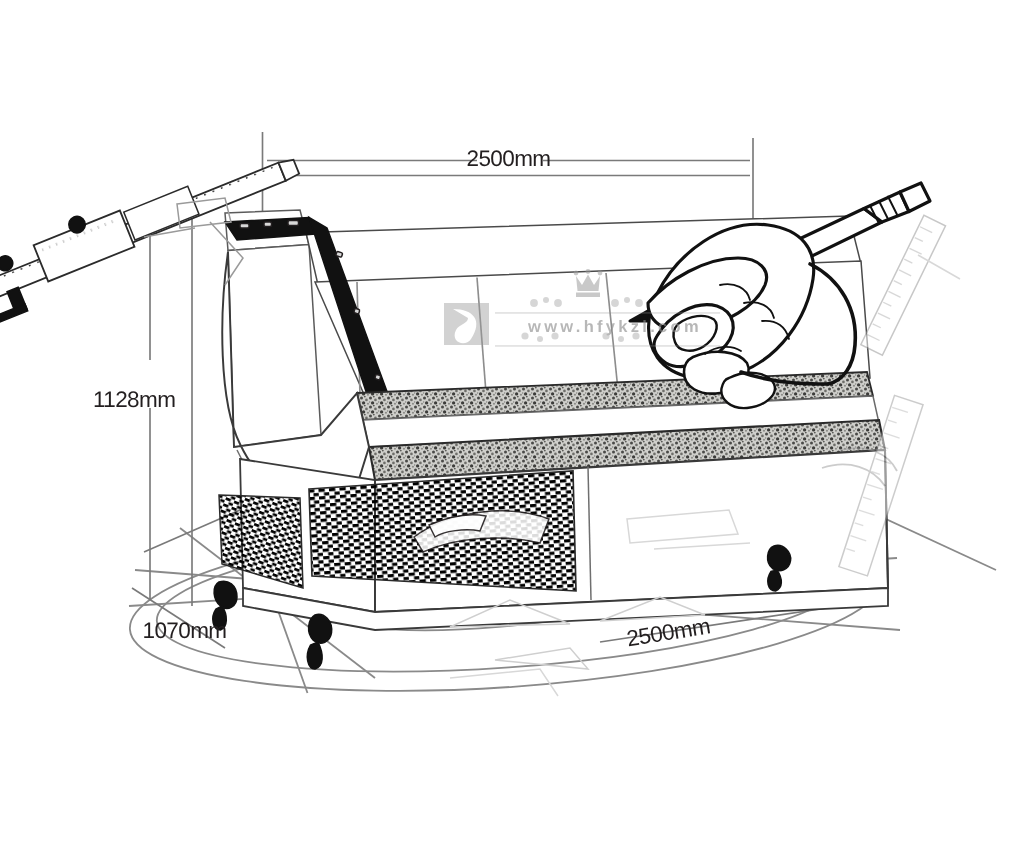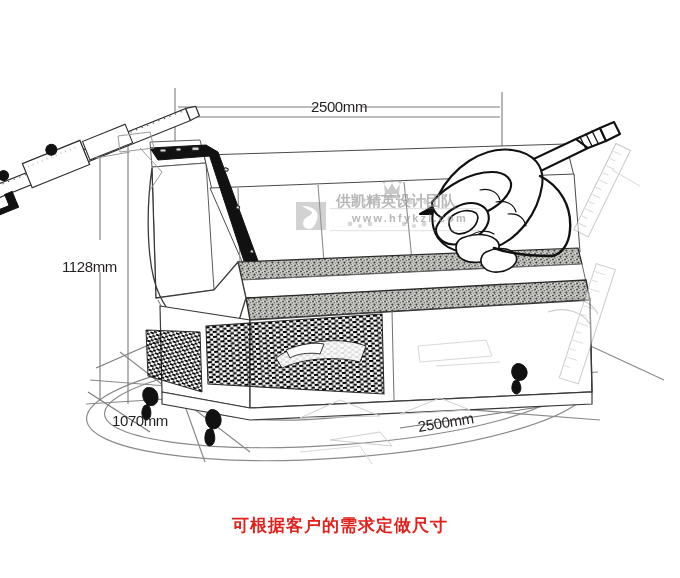--- a/index.html
+++ b/index.html
@@ -18,21 +18,21 @@
     color:#231f20;
     font-family:"Liberation Sans", sans-serif;
     font-size:15px;
     letter-spacing:-0.4px;
     white-space:nowrap;
     user-select:none;
   }
 
   #dim-top-label{left:339px;top:106px;transform:translate(-50%,-50%);}
   #dim-left-label{left:62px;top:258px;text-align:center;}
-  #dim-depth-label{left:112px;top:412px;}
+  #dim-depth-label{left:95px;top:412px;}
   #dim-bottom-label{left:418px;top:418px;transform:rotate(-9deg);transform-origin:left center;}
 
   #caption{
     position:absolute;
     left:0;right:0;
     top:514px;
     text-align:center;
     color:#e2211c;
     font-size:17px;
     font-weight:bold;
@@ -345,27 +345,25 @@
             <circle cx="132" cy="46" r="2.4"></circle>
         </g>
 
         <path d="M4,24 L34,24 L34,52 L4,52 Z" opacity="0.85"></path>
         <path d="M10,28 C24,28 30,36 22,48 C18,54 8,50 12,42 C14,38 20,38 20,34" fill="#ffffff"></path>
 
         <rect x="38" y="30" width="150" height="1.2" opacity="0.5"></rect>
         <rect x="38" y="52" width="150" height="1.2" opacity="0.5"></rect>
       </g>
     </svg>
-    <div class="wm-cn">供凯精英设计团队</div>
     <div class="wm-url">www.hfykzl.com</div>
   </div>
 
   <div class="dimtext" id="dim-top-label">2500mm</div>
 
   <div class="dimtext" id="dim-left-label">1128mm</div>
 
   <div class="dimtext" id="dim-depth-label">1070mm</div>
 
   <div class="dimtext" id="dim-bottom-label">2500mm</div>
 
-  <div id="caption">可根据客户的需求定做尺寸</div>
 
 </div>
 
 </body></html>

